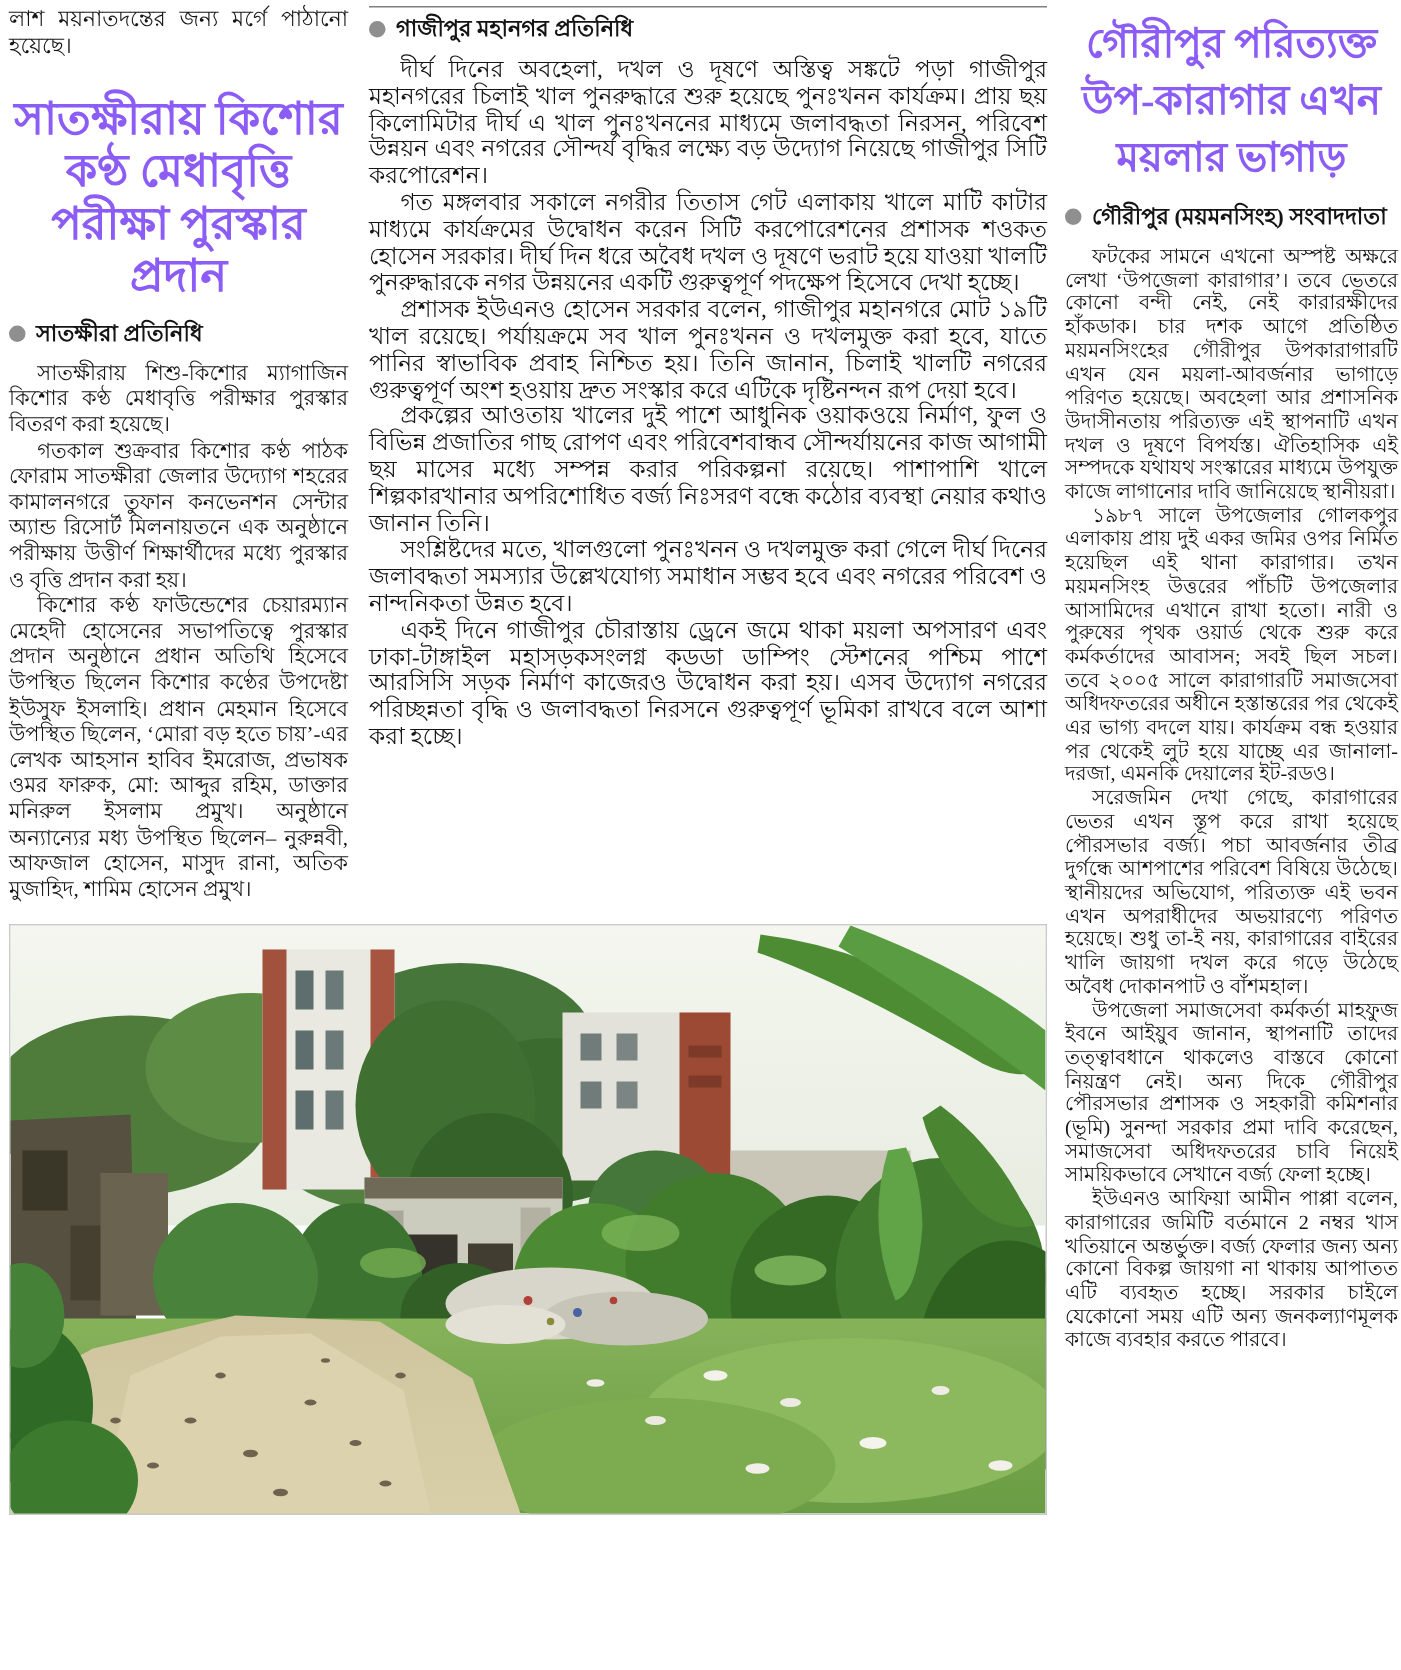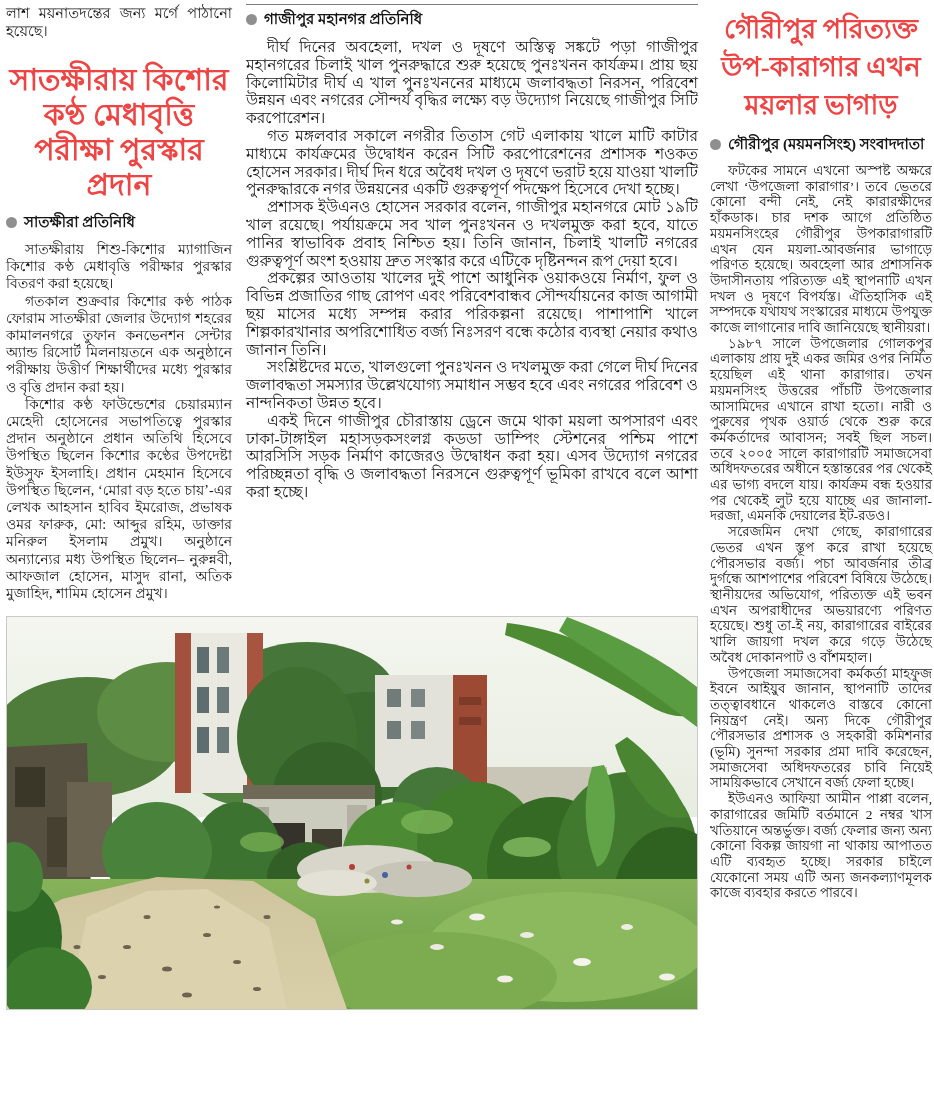--- a/index.html
+++ b/index.html
@@ -4,21 +4,21 @@
 <style>
   html,body{margin:0;padding:0;background:#ffffff;}
   body{width:934px;font-family:"Liberation Serif","DejaVu Serif",serif;color:#141414;}
   .page{width:934px;height:1113px;overflow:hidden;box-sizing:border-box;padding:4px 2px 0 6px;
         display:grid;grid-template-columns:694px 222px;column-gap:10px;}
   
   .left-zone{min-width:0;}
   .articles-row{display:grid;grid-template-columns:226px 452px;column-gap:14px;}
   .col{min-width:0;}
   .tail-para{font-size:14.5px;line-height:18px;text-align:justify;margin:0 0 6px 0;}
-  .headline{font-weight:bold;text-align:center;margin:0;color:#ef4444;}
+  .headline{font-weight:bold;text-align:center;margin:0;color:#8b5cf6;}
   .headline-left{font-size:30px;line-height:35px;margin-top:22px;margin-bottom:8px;}
   .headline-main{font-size:32px;line-height:43px;margin-top:14px;margin-bottom:8px;}
   .headline-right{font-size:27px;line-height:38px;margin-top:6px;margin-bottom:8px;}
   .byline{display:flex;align-items:center;gap:7px;font-weight:bold;font-size:15px;margin:2px 0 6px 0;}
   .byline .dot{width:11px;height:11px;border-radius:50%;background:#8f8f8f;flex:0 0 auto;}
   .body-text p.para{margin:0;text-align:justify;text-indent:1.35em;font-family:Liberation Serif, serif;}
   .col-left .body-text p.para{font-size:14px;line-height:17.2px;}
   .col-mid{border-top:1.5px solid #7e7e7e;}
   .col-mid .body-text p.para{font-size:15.5px;line-height:17.8px;}
   .col-right .body-text p.para{font-size:13.4px;line-height:15.7px;}

